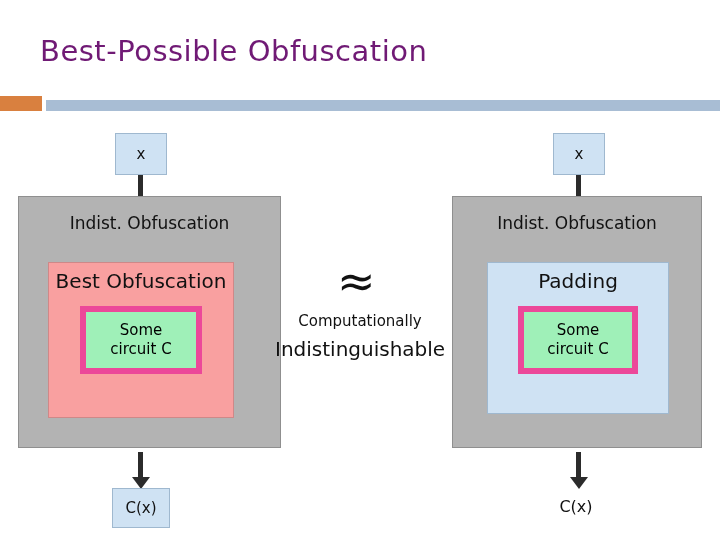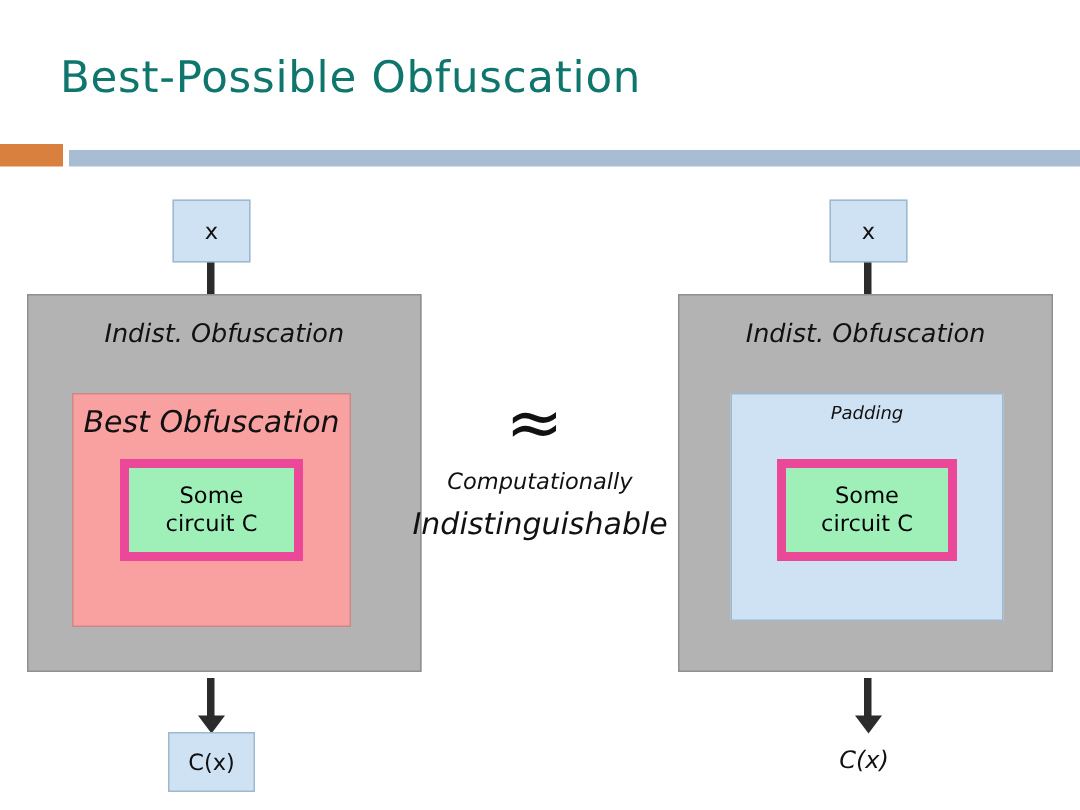--- a/index.html
+++ b/index.html
@@ -14,21 +14,21 @@
     overflow: hidden;
     position: relative;
   }
 
   
   .slide-title {
     position: absolute;
     left: 40px;
     top: 34px;
     font-size: 29px;
-    color: #0f766e;
+    color: #701a75;
     letter-spacing: 0.5px;
     font-family: "DejaVu Sans", sans-serif;
     white-space: nowrap;
   }
   .title-rule {
     position: absolute;
     left: 46px;
     top: 100px;
     width: 674px;
     height: 11px;
@@ -79,21 +79,20 @@
   .blue-inner-box {
     background: #cfe2f3;
     border: 1px solid #9fb8cf;
   }
 
   .text-plain {
     position: absolute;
     text-align: center;
     color: #111111;
     line-height: 1.3;
-    font-style: italic;
   }
 
   .arrow-line {
     position: absolute;
     background: #2b2b2b;
     width: 5px;
   }
   .arrow-head {
     position: absolute;
     width: 0;
@@ -146,21 +145,21 @@
 
 <div class="box label-box" style="left:553px; top:133px; width:52px; height:42px;">
   <span>x</span>
 </div>
 <div class="arrow-line" style="left:576px; top:175px; height:30px;"></div>
 
 <div class="box gray-box" style="left:452px; top:196px; width:250px; height:252px;"></div>
 <div class="text-plain" style="left:452px; top:212px; width:250px; font-size:17px;">Indist. Obfuscation</div>
 
 <div class="box blue-inner-box" style="left:487px; top:262px; width:182px; height:152px;"></div>
-<div class="text-plain" style="left:487px; top:268px; width:182px; font-size:12px;">Padding</div>
+<div class="text-plain" style="left:487px; top:268px; width:182px; font-size:20px;">Padding</div>
 
 <div class="box green-box" style="left:518px; top:306px; width:120px; height:68px; flex-direction:column; font-size:15px;">
   <span>Some</span>
   <span>circuit C</span>
 </div>
 
 <div class="arrow-line" style="left:576px; top:452px; height:30px;"></div>
 <div class="arrow-head" style="left:570px; top:477px;"></div>
 <div class="text-plain" style="left:526px; top:497px; width:100px; font-size:16px;">C(x)</div>
 

